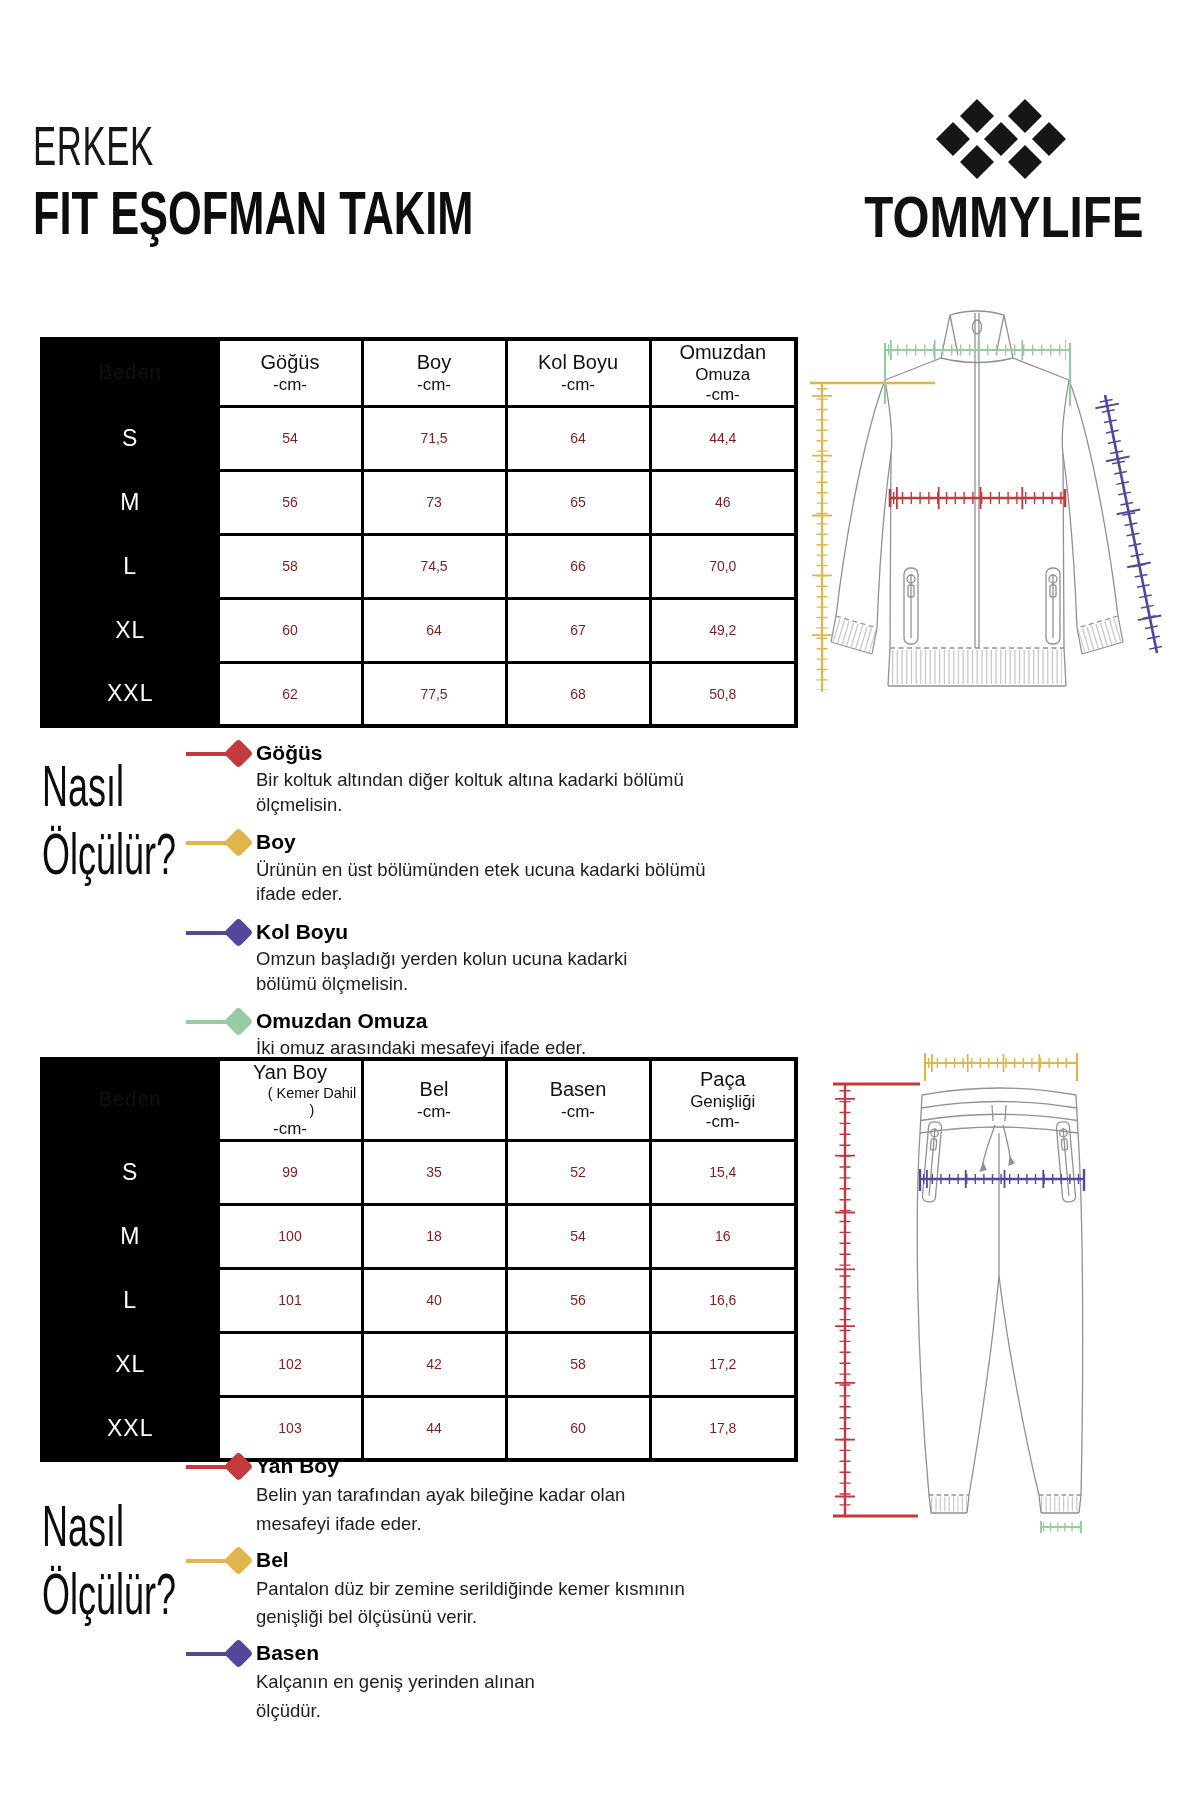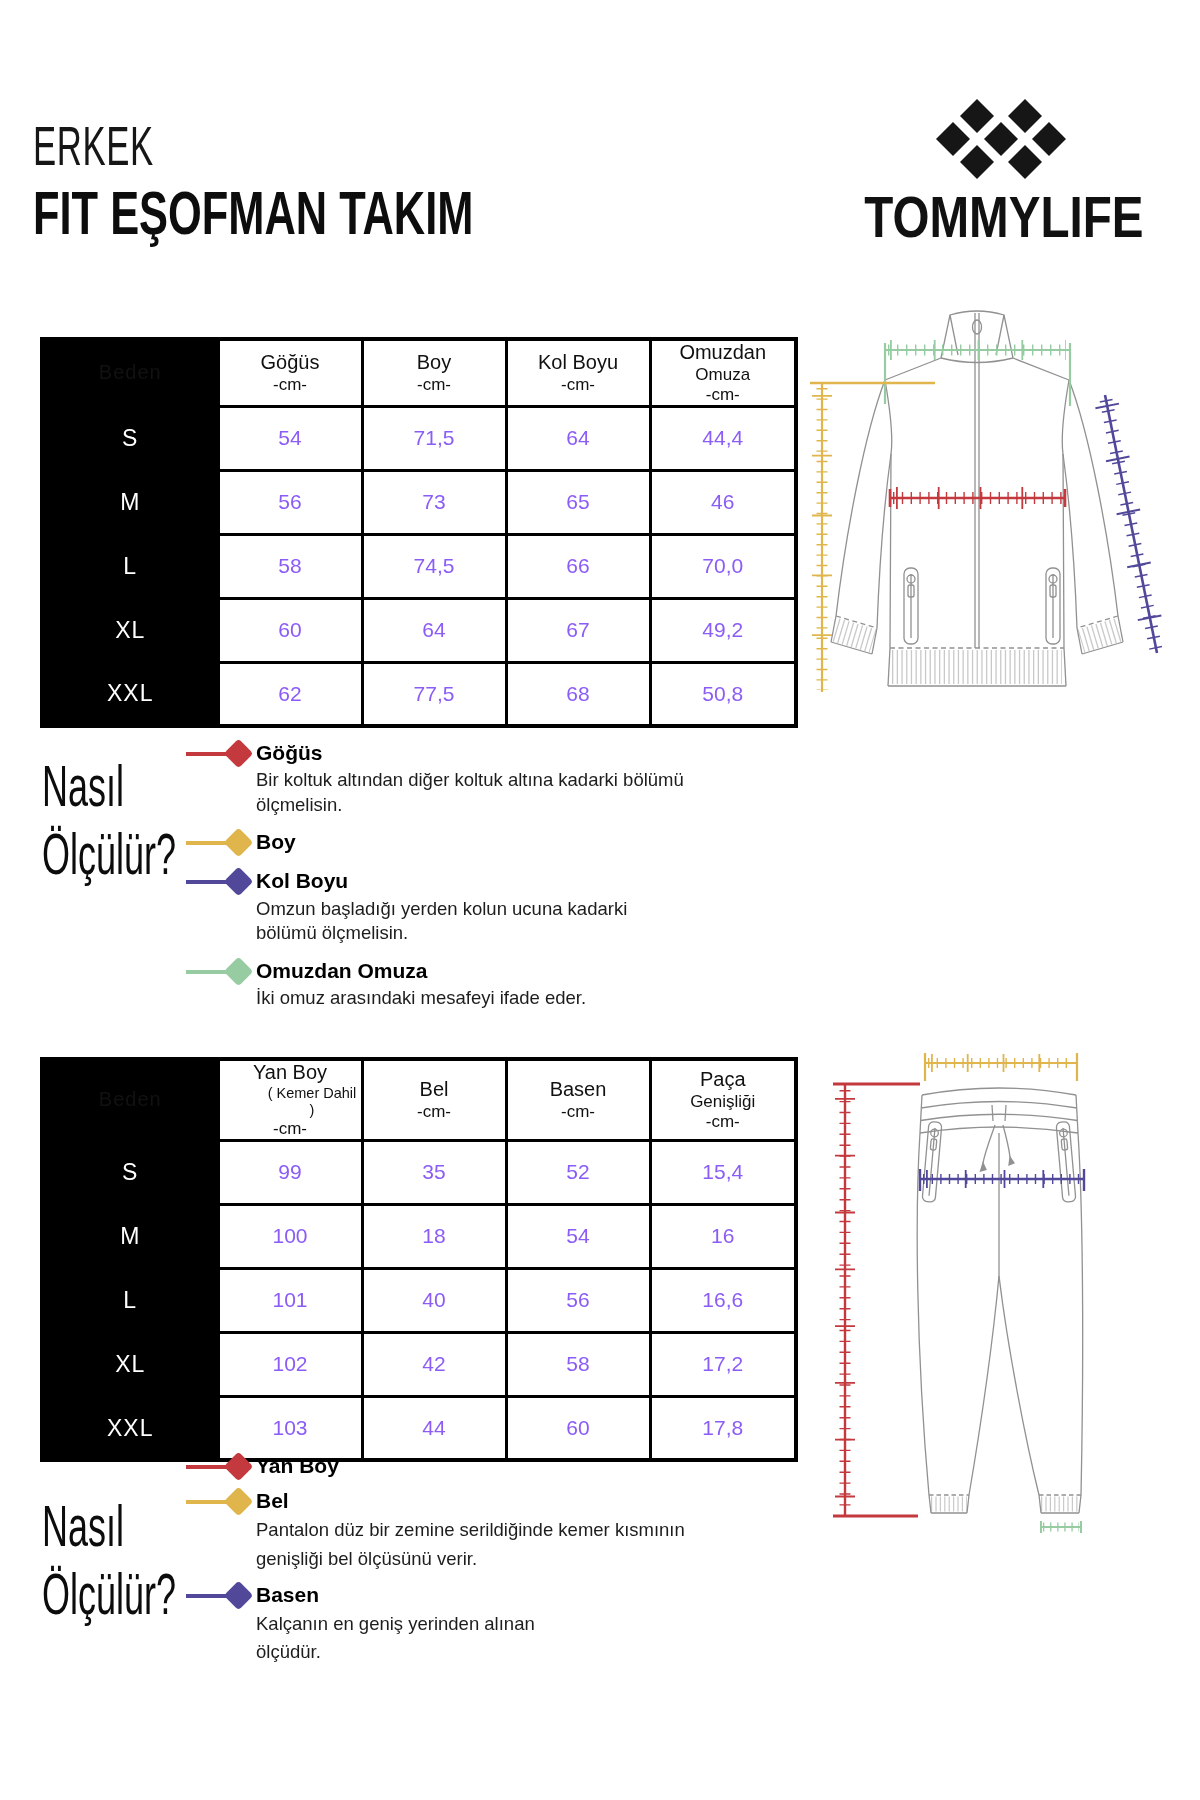--- a/index.html
+++ b/index.html
@@ -21,21 +21,21 @@
   .sizes-table{position:absolute;left:40px;border-collapse:collapse;table-layout:fixed;width:754px;
       border:4px solid #000;background:#fff;}
   .sizes-table th,.sizes-table td{border:3px solid #000;text-align:center;vertical-align:middle;padding:0;}
   .sizes-table thead tr{height:67px;}
   .sizes-table tbody tr{height:64px;}
   .sizes-table .size-col{background:#000;color:#fff;border-color:#000;font-weight:400;font-size:23px;letter-spacing:1px;}
   .sizes-table thead .size-col{font-size:23px;}
   .hl{font-size:20px;font-weight:500;line-height:1.18;color:#111;}
   .hl.sub{font-size:17px;}
   .hl.paren{font-size:14.5px;padding-left:44px;}
-  td.val{font-size:21px;font-weight:400;color:#8b5cf6;text-align:center;}
+  td.val{font-size:14px;font-weight:400;color:#7f1d1d;text-align:center;}
   #table-top{top:337px;}
   #table-bottom{top:1057px;}
 
   
   .howto{position:absolute;left:42px;font-size:58px;font-weight:400;line-height:1.18;color:#0c0c0c;
       transform:scaleX(0.62);transform-origin:left top;white-space:nowrap;}
   #howto-top{top:752px;}
   #howto-bottom{top:1492px;}
 
   
@@ -250,20 +250,22 @@
 ölçmelisin.</div>
         </div>
       </div>
       <div class="legend-item">
         <div class="legend-marker">
           <span class="mline" style="background: rgb(223, 181, 76);"></span>
           <span class="mdiamond" style="background: rgb(223, 181, 76);"></span>
         </div>
         <div class="legend-text">
           <div class="legend-title">Boy</div>
+          <div class="legend-desc">Ürünün en üst bölümünden etek ucuna kadarki bölümü
+ifade eder.</div>
         </div>
       </div>
       <div class="legend-item">
         <div class="legend-marker">
           <span class="mline" style="background: rgb(81, 72, 154);"></span>
           <span class="mdiamond" style="background: rgb(81, 72, 154);"></span>
         </div>
         <div class="legend-text">
           <div class="legend-title">Kol Boyu</div>
           <div class="legend-desc">Omzun başladığı yerden kolun ucuna kadarki
@@ -440,20 +442,22 @@
     <div>Ölçülür?</div>
   </div>
   <div id="legend-bottom" class="legend">
       <div class="legend-item">
         <div class="legend-marker">
           <span class="mline" style="background: rgb(196, 57, 62);"></span>
           <span class="mdiamond" style="background: rgb(196, 57, 62);"></span>
         </div>
         <div class="legend-text">
           <div class="legend-title">Yan Boy</div>
+          <div class="legend-desc">Belin yan tarafından ayak bileğine kadar olan
+mesafeyi ifade eder.</div>
         </div>
       </div>
       <div class="legend-item">
         <div class="legend-marker">
           <span class="mline" style="background: rgb(223, 181, 76);"></span>
           <span class="mdiamond" style="background: rgb(223, 181, 76);"></span>
         </div>
         <div class="legend-text">
           <div class="legend-title">Bel</div>
           <div class="legend-desc">Pantalon düz bir zemine serildiğinde kemer kısmının

